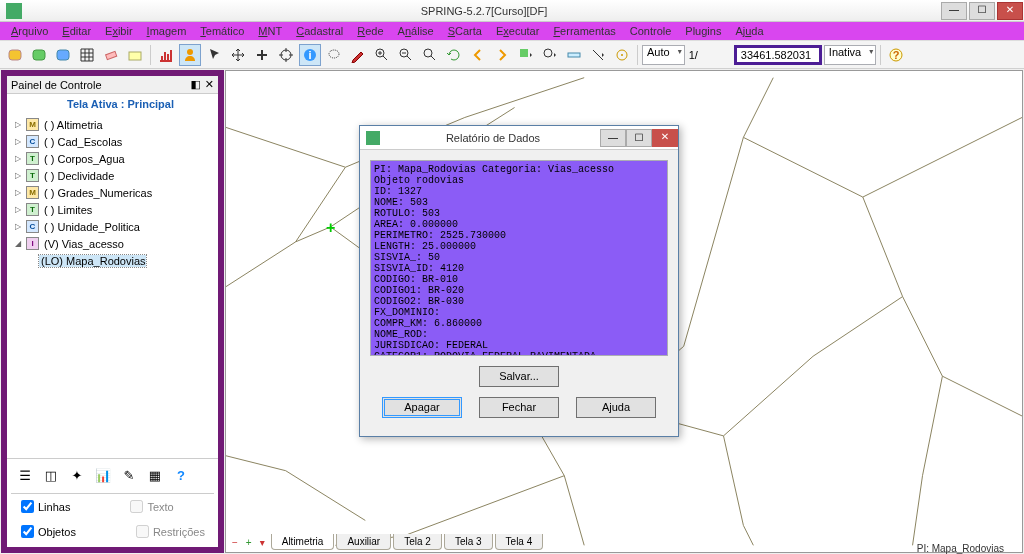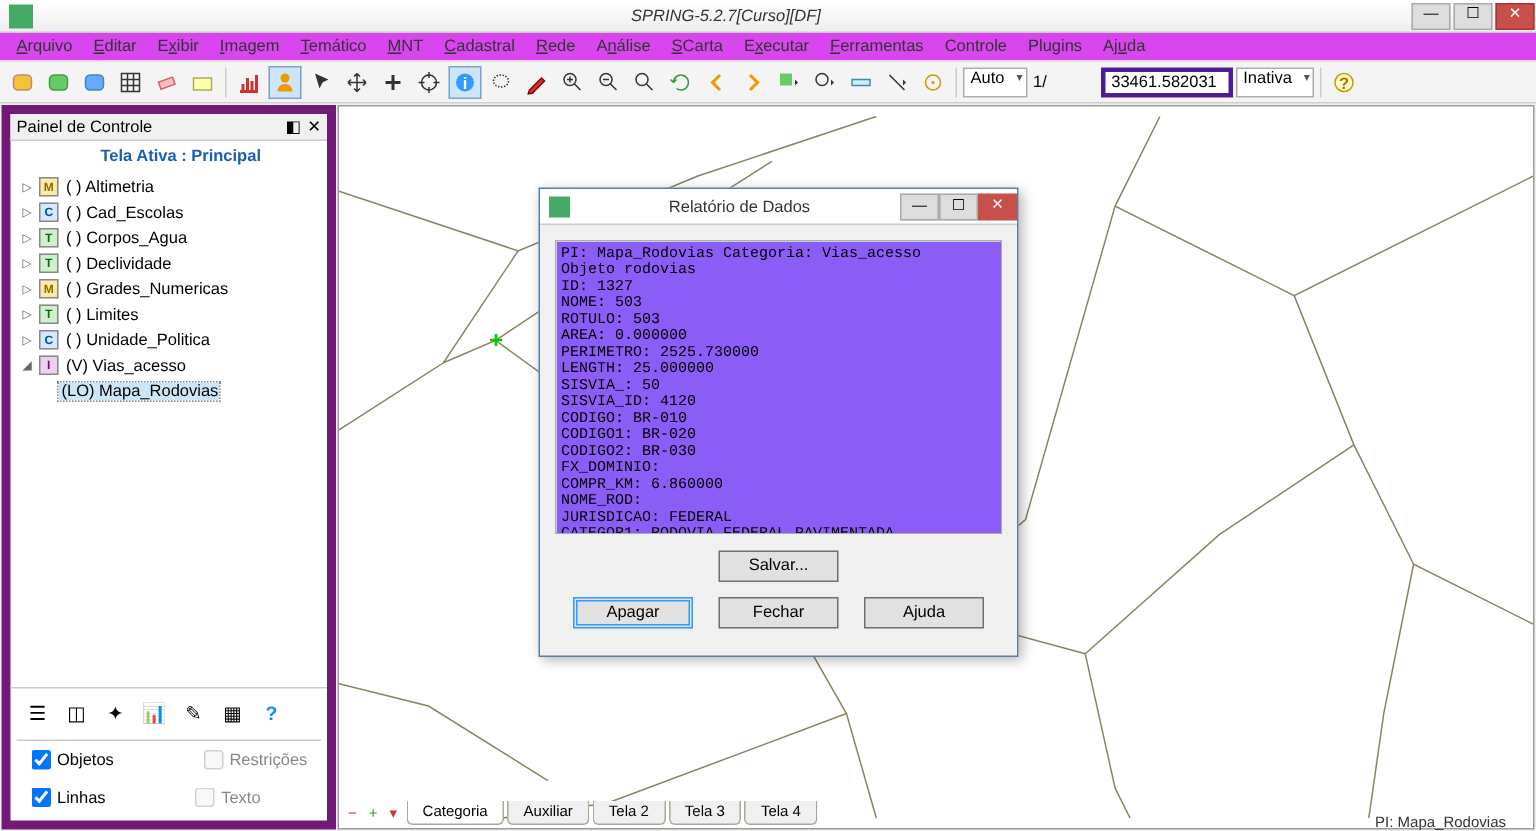--- a/index.html
+++ b/index.html
@@ -1,19 +1,19 @@
 <!DOCTYPE html>
 <html><head>
 <meta charset="utf-8">
 <style>
 *{box-sizing:border-box;margin:0;padding:0;font-family:"Segoe UI",Tahoma,sans-serif;font-size:11px;}
 body{background:#f0f0f0;width:1024px;height:554px;overflow:hidden;position:relative;}
 .titlebar{height:22px;background:linear-gradient(#fff,#eee);display:flex;align-items:center;border-bottom:1px solid #ccc;}
 .titlebar-icon{width:16px;height:16px;margin:0 6px;background:#4a6;}
-.titlebar-title{flex:1;text-align:center;color:#333;font-style:italic;}
+.titlebar-title{flex:1;text-align:center;color:#333;}
 .titlebar-btn{width:26px;height:18px;margin:0 1px;background:#ddd;border:1px solid #aaa;text-align:center;line-height:14px;font-size:10px;}
 .titlebar-close{background:#c8504b;color:#fff;border-color:#a33;}
 .menubar{height:19px;background:#d946ef;display:flex;align-items:center;padding:0 4px;border-bottom:1px solid #ddd;}
 .menubar span{padding:2px 7px;color:#333;}
 .menubar span u{text-decoration:underline;}
 .toolbar{height:28px;background:#f4f4f4;display:flex;align-items:center;padding:0 4px;border-bottom:1px solid #d0d0d0;gap:2px;}
 .tbtn{width:22px;height:22px;border:1px solid transparent;display:flex;align-items:center;justify-content:center;}
 .tbtn.active{border:1px solid #7da2ce;background:#cde6f7;}
 .tsep{width:1px;height:20px;background:#ccc;margin:0 2px;}
 .tsel{height:20px;border:1px solid #abadb3;background:#fff;padding:0 14px 0 4px;font-size:11px;position:relative;}
@@ -321,35 +321,35 @@
         <div class="bicon">✦</div>
         <div class="bicon">📊</div>
         <div class="bicon">✎</div>
         <div class="bicon">▦</div>
         <div class="bicon" style="color:#18f;font-weight:bold;">?</div>
       </div>
       <div style="border-top:1px solid #ccc;">
         <div class="chkrow">
           <label class="chk">
               <input type="checkbox" checked="" style="">
+              <span>Linhas</span>
+            </label>
+          <label class="chk dis">
+              <input type="checkbox" disabled="" style="">
+              <span>Texto</span>
+            </label>
+        </div>
+        <div class="chkrow">
+          <label class="chk">
+              <input type="checkbox" checked="" style="">
               <span>Objetos</span>
             </label>
           <label class="chk dis">
               <input type="checkbox" disabled="" style="">
               <span>Restrições</span>
-            </label>
-        </div>
-        <div class="chkrow">
-          <label class="chk">
-              <input type="checkbox" checked="" style="">
-              <span>Linhas</span>
-            </label>
-          <label class="chk dis">
-              <input type="checkbox" disabled="" style="">
-              <span>Texto</span>
             </label>
         </div>
       </div>
     </div>
   </div>
 
   <div class="canvas">
     <svg class="map" viewBox="0 0 800 470">
       <g stroke="#8a8360" stroke-width="1" fill="none">
         <path d="M0 50 L120 90 L240 40 L360 0"></path>
@@ -365,21 +365,21 @@
         <path d="M720 300 L700 400 L690 470"></path>
         <path d="M340 400 L180 460 L110 470"></path>
         <path d="M0 380 L60 395 L140 445"></path>
       </g>
     </svg>
     <div class="marker">+</div>
     <div class="tabbar">
       <span class="tabbar-ctrl">−</span>
       <span class="tabbar-ctrl g">+</span>
       <span class="tabbar-ctrl">▾</span>
-      <div class="ctab active">Categoria</div>
+      <div class="ctab active">Altimetria</div>
       <div class="ctab inactive">Auxiliar</div>
       <div class="ctab inactive">Tela 2</div>
       <div class="ctab inactive">Tela 3</div>
       <div class="ctab inactive">Tela 4</div>
     </div>
   </div>
 </div>
 <div class="status">PI: Mapa_Rodovias</div>
 
 <div class="dlg">

